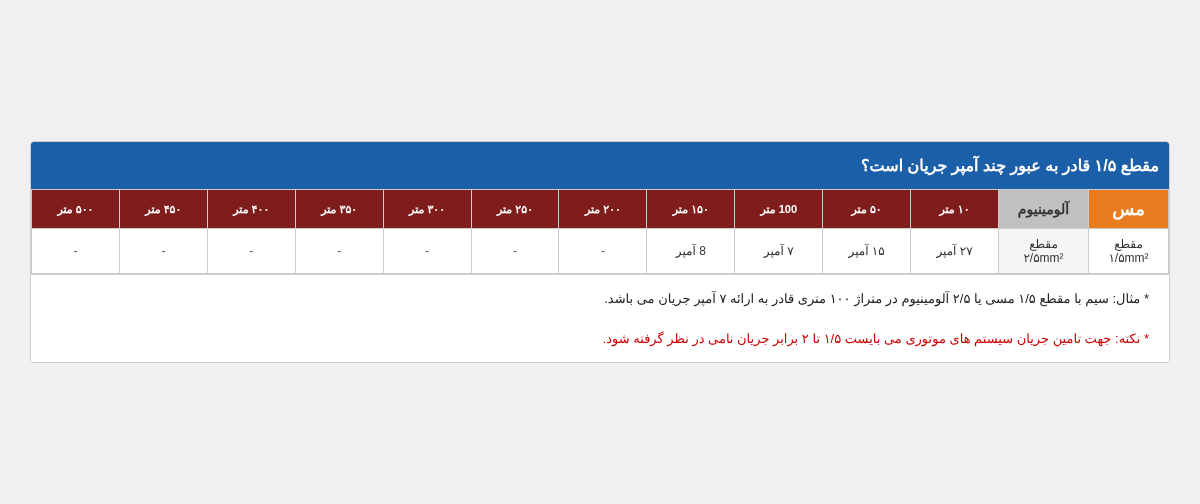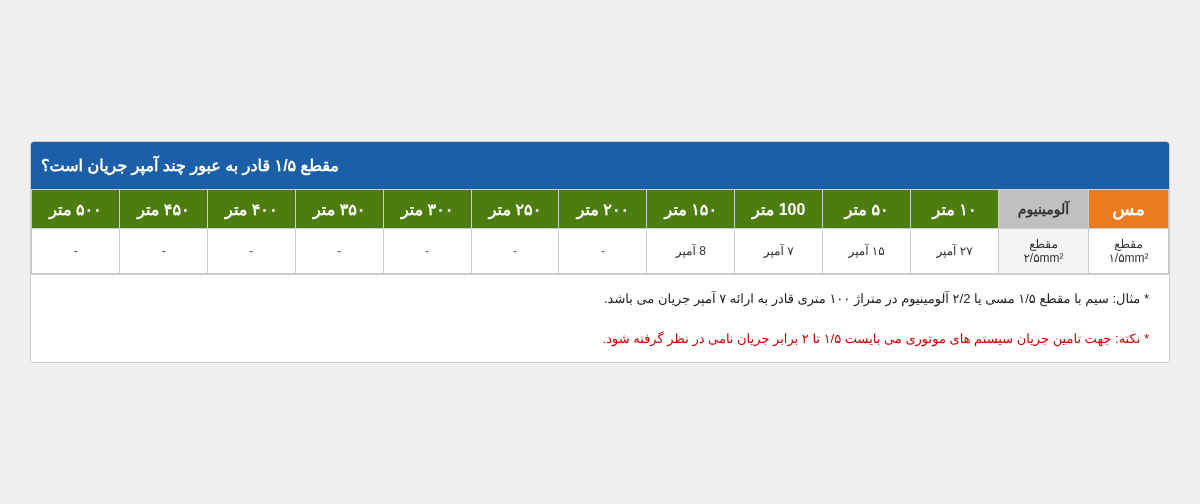--- a/index.html
+++ b/index.html
@@ -16,21 +16,21 @@
     .table-container {
       width: 1140px;
       background: #fff;
       border: 1px solid #ccc;
       border-radius: 4px;
       overflow: hidden;
     }
     .header-row {
       background: #1a5fa8;
       color: #fff;
-      text-align: left;
+      text-align: right;
       padding: 14px 10px;
       font-size: 16px;
       font-weight: bold;
     }
     .sub-header-row {
       background: #e8e8e8;
       text-align: center;
       padding: 10px;
       font-size: 14px;
       color: #222;
@@ -57,23 +57,23 @@
       font-family: Liberation Serif, serif;
     }
     .th-aluminum {
       background: #c0c0c0;
       color: #333;
       font-size: 14px;
       font-weight: bold;
       width: 90px;
     }
     .th-distance {
-      background: #4d7c0f;
+      background: #7f1d1d;
       color: #fff;
-      font-size: 16px;
+      font-size: 11px;
       font-weight: bold;
     }
     .td-copper {
       background: #fff;
       color: #333;
       font-size: 12px;
     }
     .td-aluminum {
       background: #f5f5f5;
       color: #333;
@@ -179,19 +179,19 @@
         <td class="td-data td-dash">-</td>
         <td class="td-data td-dash">-</td>
         <td class="td-data td-dash">-</td>
         <td class="td-data td-dash">-</td>
       </tr>
     </tbody>
   </table>
 
   <div class="footer-section">
     <div class="footer-note">
-      <span>* مثال: سیم با مقطع ۱/۵ مسی یا ۲/2 آلومینیوم در متراژ ۱۰۰ متری قادر به ارائه ۷ آمپر جریان می باشد.</span>
+      <span>* مثال: سیم با مقطع ۱/۵ مسی یا ۲/۵ آلومینیوم در متراژ ۱۰۰ متری قادر به ارائه ۷ آمپر جریان می باشد.</span>
     </div>
     <div class="footer-note-red">
       <span>* نکته: جهت تامین جریان سیستم های موتوری می بایست ۱/۵ تا ۲ برابر جریان نامی در نظر گرفته شود.</span>
     </div>
   </div>
 </div>
 
 </body></html>

